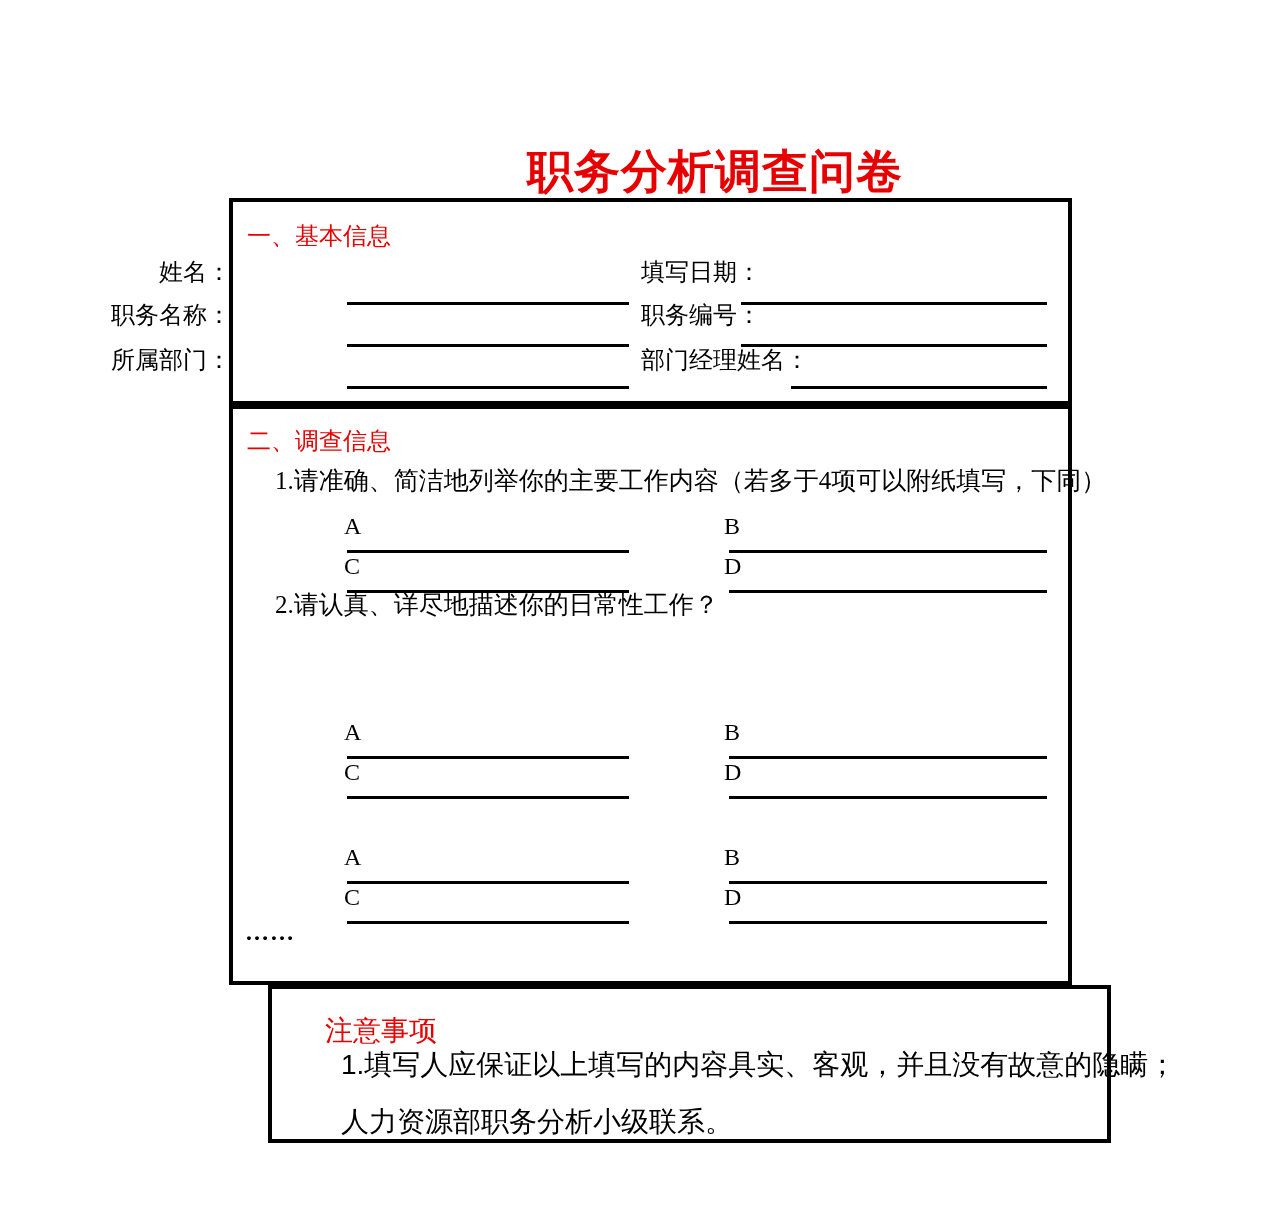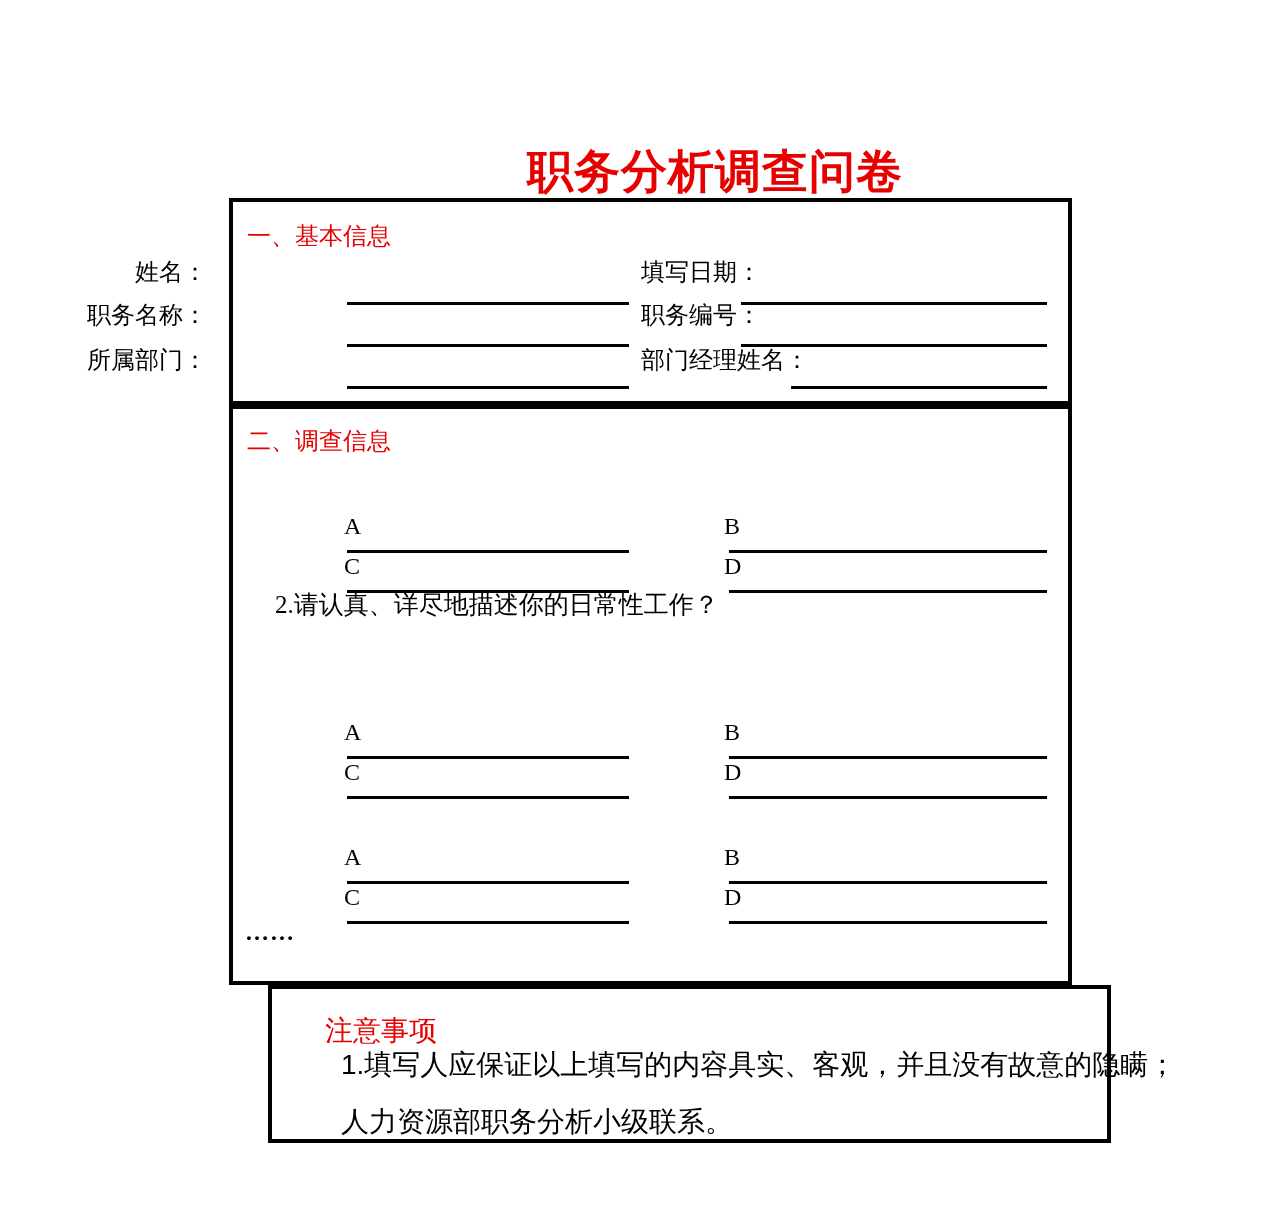--- a/index.html
+++ b/index.html
@@ -50,21 +50,21 @@
     line-height:28px;
     white-space:nowrap;
   }
   
   .lbl{
     position:absolute;
     font-size:24px;
     line-height:28px;
     white-space:nowrap;
   }
-  .lbl-r{ right:849px; text-align:right; }  
+  .lbl-r{ right:825px; text-align:right; }  
   .uline{
     position:absolute;
     height:0;
     border-bottom:3px solid var(--line);
   }
   
   .question{
     position:absolute;
     left:30px;
     font-size:25px;
@@ -127,20 +127,21 @@
 
     <span class="lbl lbl-r" style="top:132px">所属部门：</span>
     <div class="uline" style="left:114px;top:160px;width:282px"></div>
     <span class="lbl" style="left:396px;top:132px">部门经理姓名：</span>
     <div class="uline" style="left:558px;top:160px;width:256px"></div>
   </section>
 
   <section class="box box2">
     <div class="sec-heading" style="top:6px">二、调查信息</div>
 
+    <div class="question" style="top:45px">1.请准确、简洁地列举你的主要工作内容（若多于4项可以附纸填写，下同）</div>
 
     <span class="letter" style="left:99px;top:92px">A</span>
     <div class="uline" style="left:114px;top:117px;width:282px"></div>
     <span class="letter" style="left:479px;top:92px">B</span>
     <div class="uline" style="left:496px;top:117px;width:318px"></div>
     <span class="letter" style="left:99px;top:132px">C</span>
     <div class="uline" style="left:114px;top:157px;width:282px"></div>
     <span class="letter" style="left:479px;top:132px">D</span>
     <div class="uline" style="left:496px;top:157px;width:318px"></div>
 

